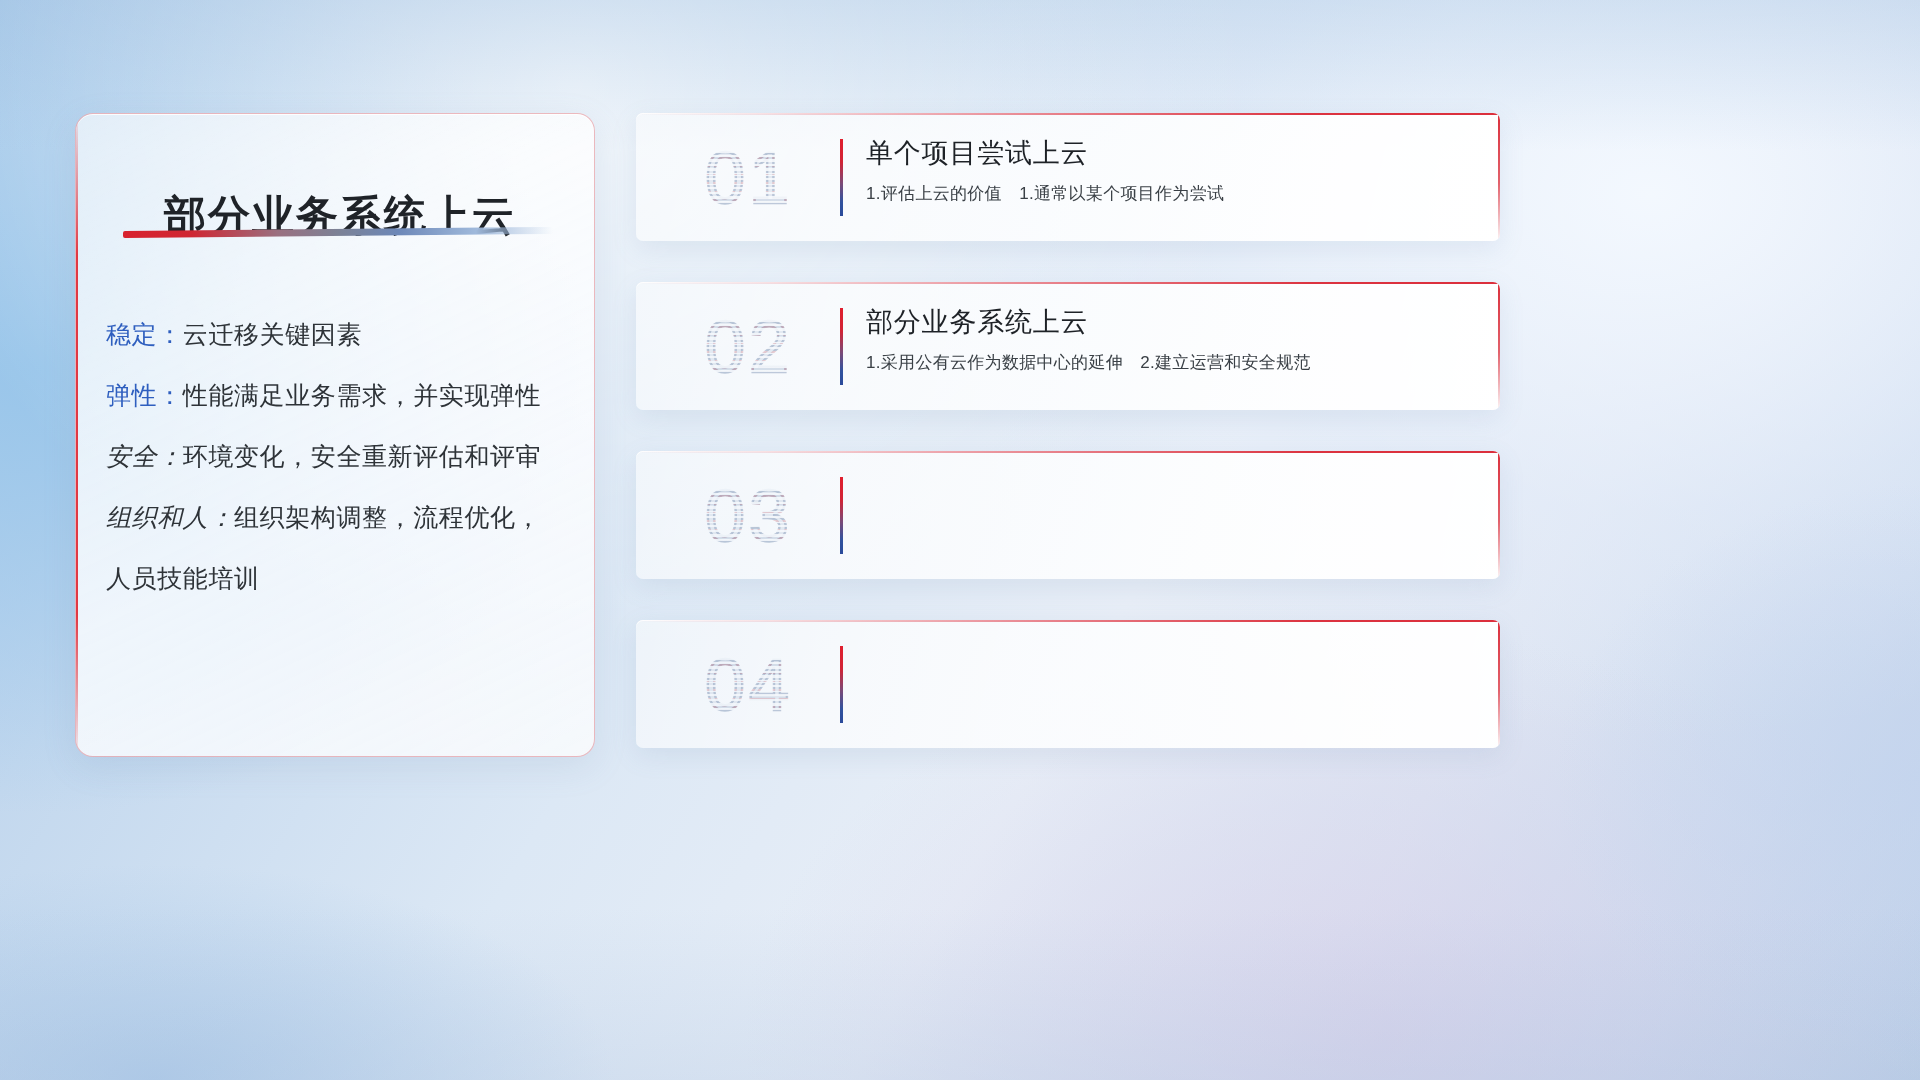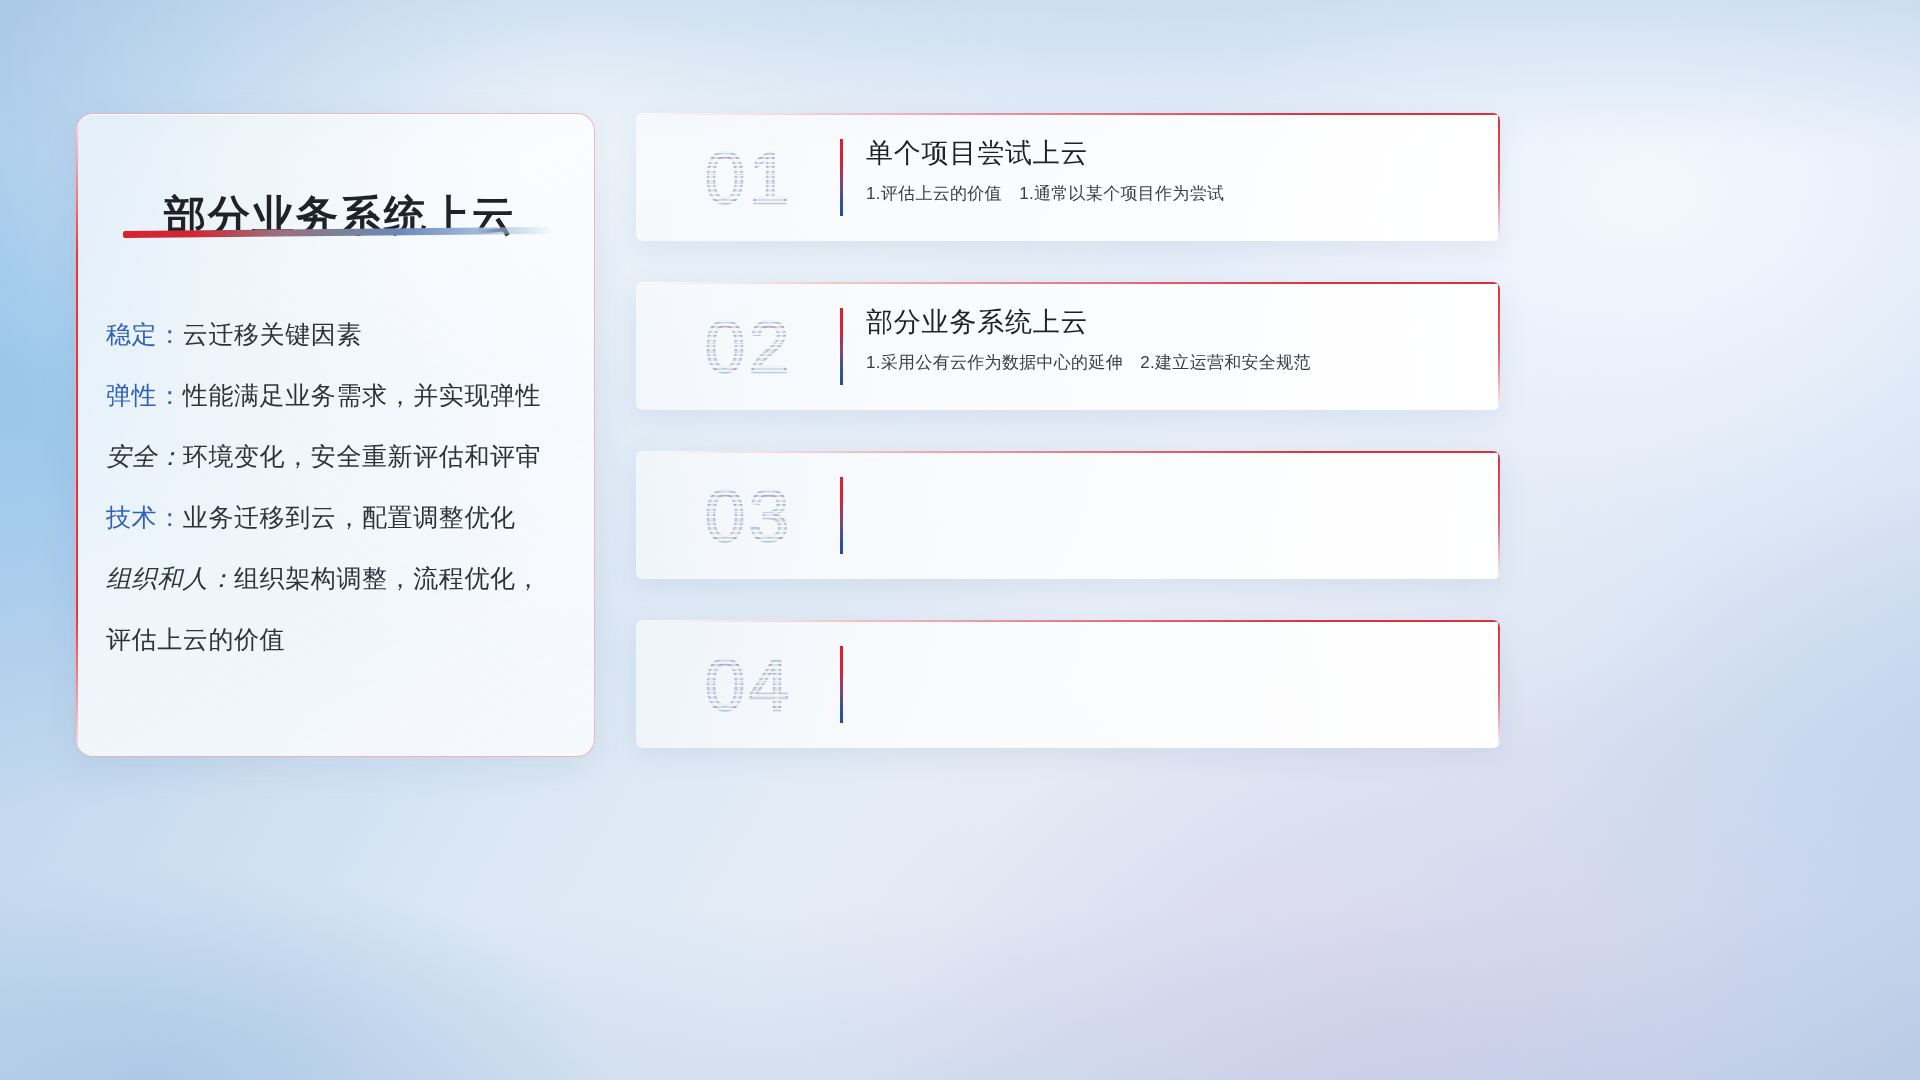--- a/index.html
+++ b/index.html
@@ -152,30 +152,27 @@
       </div>
 
       <div class="panel-line">
         <span class="k">弹性：</span><span>性能满足业务需求，并实现弹性</span>
       </div>
 
       <div class="panel-line">
         <span class="k plain">安全：</span><span>环境变化，安全重新评估和评审</span>
       </div>
 
-      <div class="panel-line">
-        <span class="k">技术：</span><span>业务迁移到云，配置调整优化</span>
-      </div>
 
       <div class="panel-line">
         <span class="k plain">组织和人：</span><span>组织架构调整，流程优化，</span>
       </div>
 
       <div class="panel-line">
-        <span class="k plain"></span><span>评估上云的价值</span>
+        <span class="k plain"></span><span>人员技能培训</span>
       </div>
 
     </div>
   </section>
 
   <section id="cards">
 
     <article class="card">
       <div class="card-num">
         <span class="glyph">01</span>

